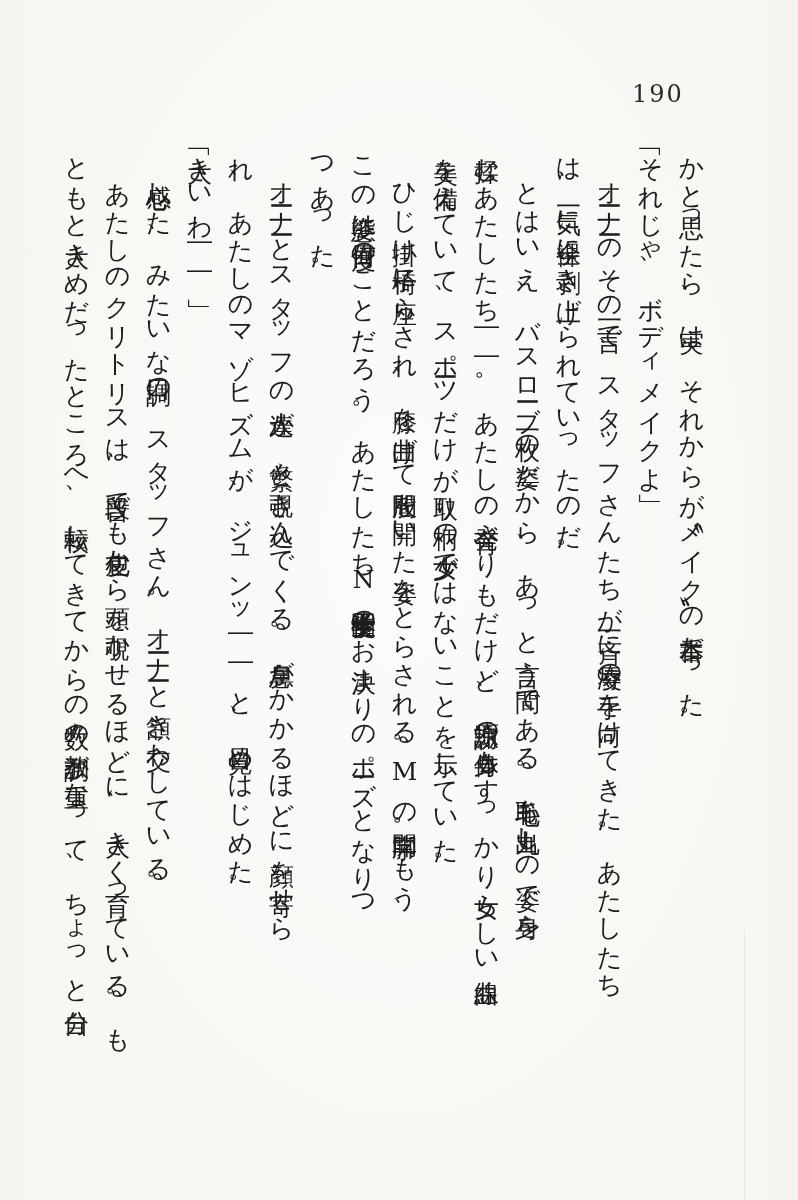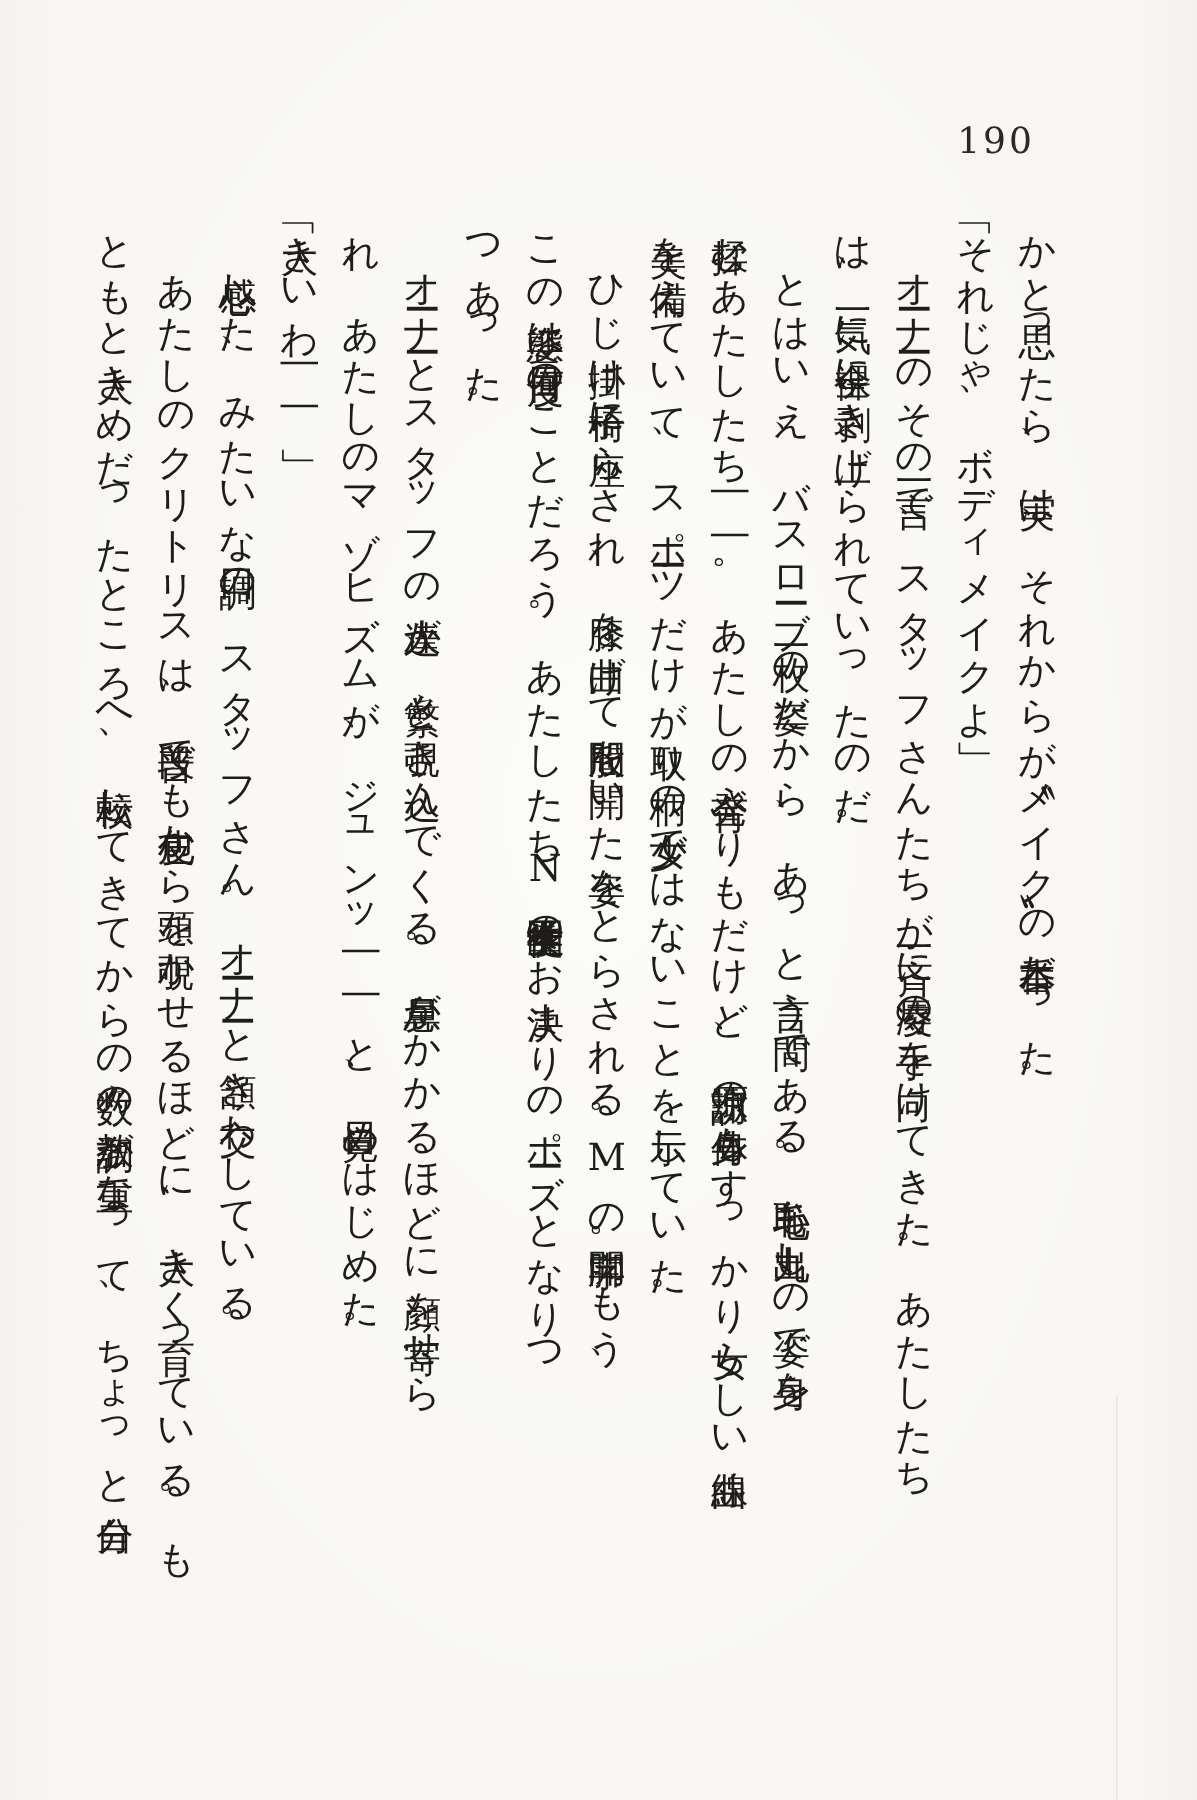--- a/index.html
+++ b/index.html
@@ -22,21 +22,21 @@
       linear-gradient(90deg, rgba(0,0,0,0.015) 0%, rgba(0,0,0,0) 6%, rgba(0,0,0,0) 94%, rgba(0,0,0,0.02) 100%);
     font-family: "DejaVu Serif", "Liberation Serif", serif;
     color: #1e1d1b;
     overflow: hidden;
   }
   .page-number {
     position: absolute;
     top: 80px;
     left: 632px;
     width: 64px;
-    text-align: center;
+    text-align: left;
     font-size: 24px;
     letter-spacing: 2px;
     color: #2a2926;
   }
   .text-block {
     position: absolute;
     top: 140px;
     right: 86px;
     height: 1014px;
     writing-mode: vertical-rl;

